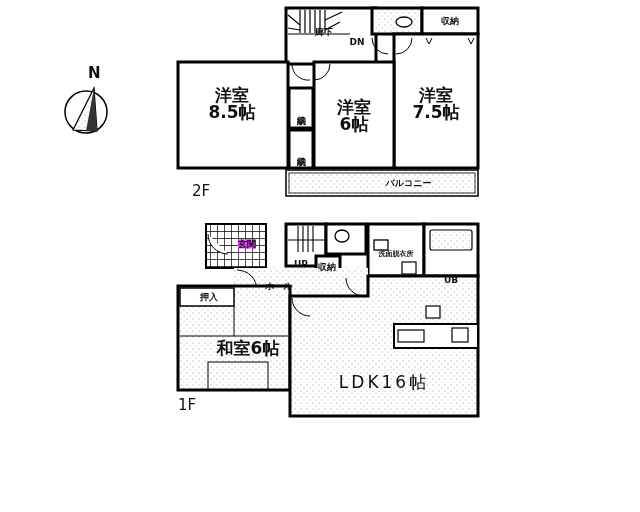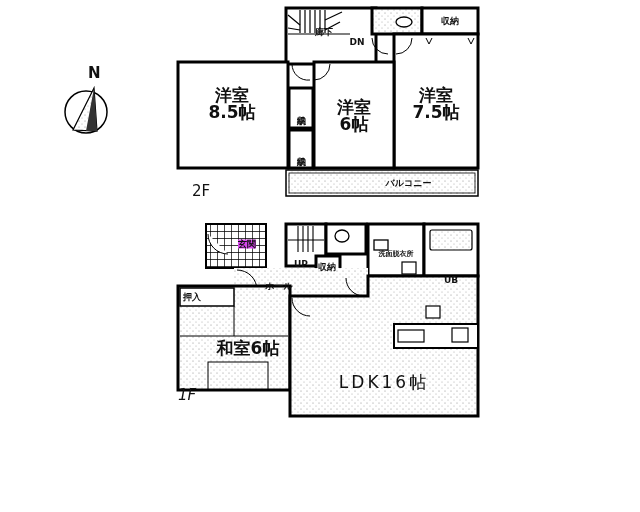--- a/index.html
+++ b/index.html
@@ -141,22 +141,22 @@
   <div>洋室</div>
   <div>7.5帖</div>
 </div>
 <div class="lbl vert" style="left:301px;top:109px;">収納</div>
 <div class="lbl vert" style="left:301px;top:150px;">収納</div>
 <div class="lbl room-small" style="left:450px;top:21px;">収納</div>
 <div class="lbl room-small" style="left:324px;top:32px;text-align:center;">廊下</div>
 <div class="lbl room-small" style="left:357px;top:42px;text-align:center;">DN</div>
 <div class="lbl room-small" style="left:386px;top:183px;padding-left:45px;">バルコニー</div>
 
-<div class="lbl floor" style="left:178px;top:388px;font-style:italic;">1F</div>
+<div class="lbl floor" style="left:178px;top:398px;">1F</div>
 <div class="lbl room-big" style="left:232px;top:348px;padding-left:32px;">和室6帖</div>
 <div class="lbl ldk" style="left:384px;top:382px;">LDK16帖</div>
-<div class="lbl room-small" style="left:192px;top:297px;">押入</div>
+<div class="lbl room-small" style="left:209px;top:297px;">押入</div>
 <div class="lbl room-small" style="left:279px;top:286px;">ホール</div>
 <div class="lbl room-small" style="left:247px;top:244px;background:#d946ef;">玄関</div>
 <div class="lbl room-small" style="left:327px;top:267px;">収納</div>
 <div class="lbl room-small" style="left:396px;top:254px;font-size:7px;">洗面脱衣所</div>
 <div class="lbl room-small" style="left:451px;top:280px;">UB</div>
 <div class="lbl room-small" style="left:301px;top:264px;">UP</div>
 
 </body></html>

